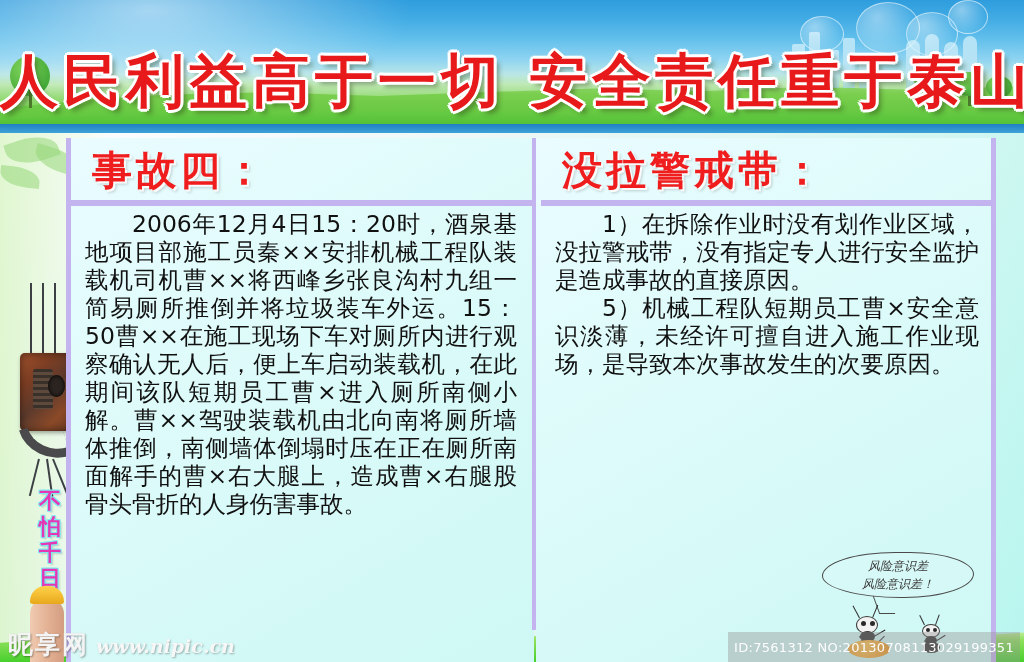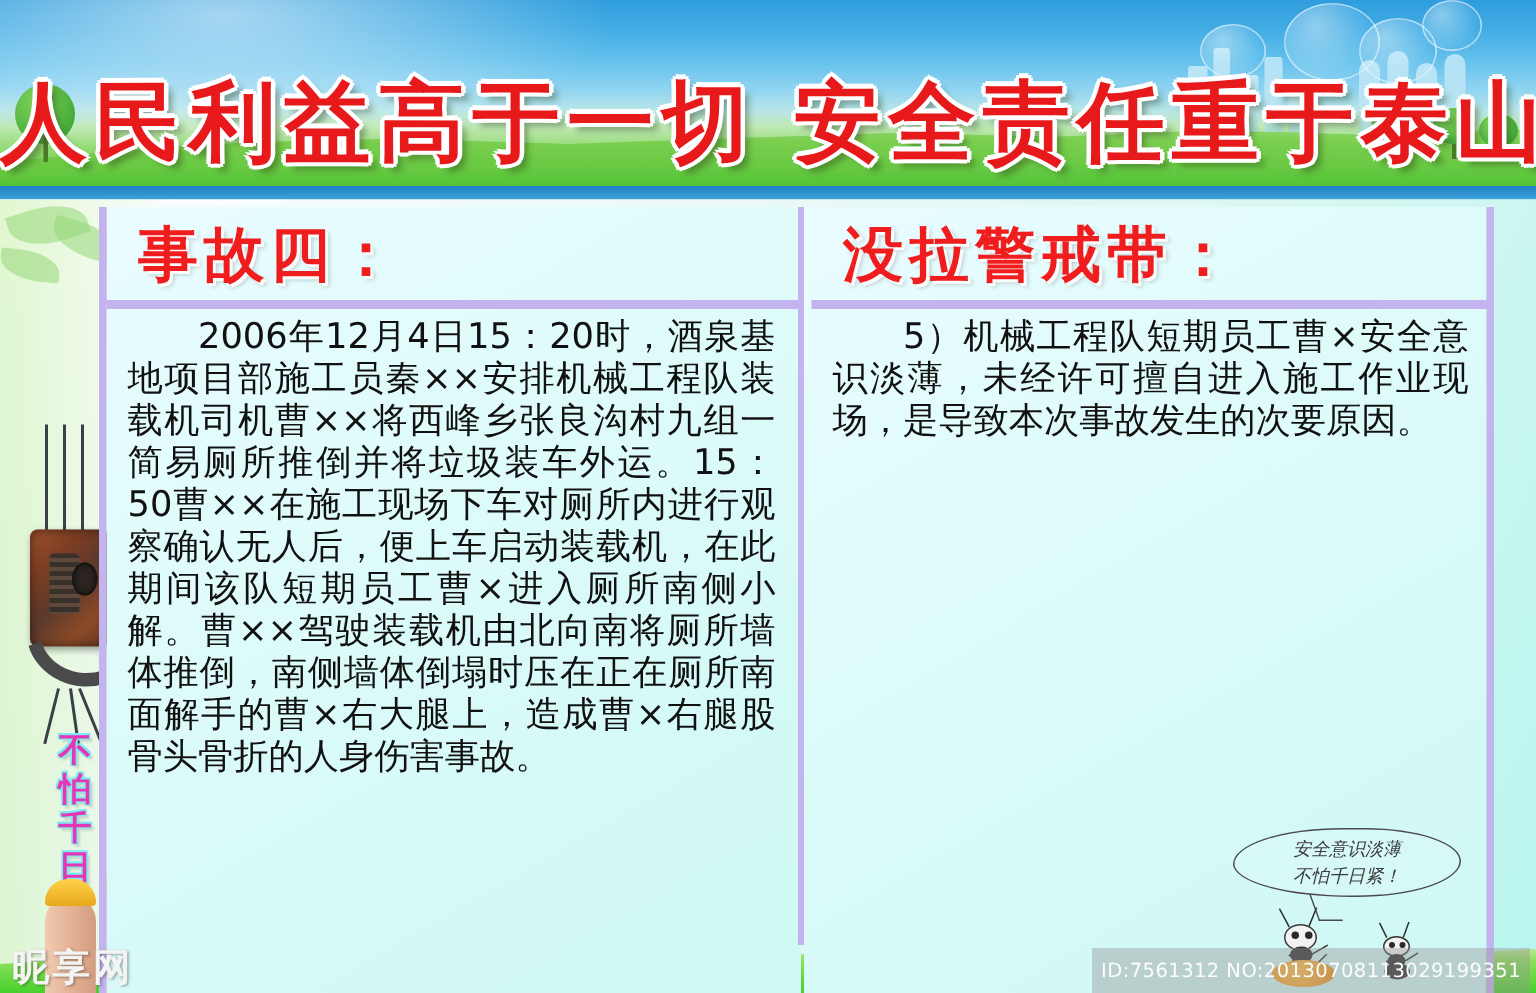--- a/index.html
+++ b/index.html
@@ -321,33 +321,34 @@
 
       <div class="panel-divider"></div>
 
       <div class="panel panel-right">
         <div class="panel-frame"></div>
         <div class="panel-head">
           <div class="panel-title">没拉警戒带：</div>
         </div>
         <div class="head-underline"></div>
         <div class="panel-body">
+          <p>1）在拆除作业时没有划作业区域，没拉警戒带，没有指定专人进行安全监护是造成事故的直接原因。</p>
           <p>5）机械工程队短期员工曹×安全意识淡薄，未经许可擅自进入施工作业现场，是导致本次事故发生的次要原因。</p>
         </div>
       </div>
 
     </div>
   </div>
 
   <div class="ants">
     <div class="ant-bubble"></div>
     <div class="ant-bubble-tail"></div>
     <div class="ant-text">
-      <div>安全意识淡薄</div>
-      <div>不怕千日紧！</div>
+      <div>风险意识差</div>
+      <div>风险意识差！</div>
     </div>
 
     <div class="ant" style="left:34px;top:62px;width:46px;height:38px;">
       <div class="antenna" style="left:13px;top:-10px;height:14px;transform:rotate(-28deg);"></div>
       <div class="antenna" style="left:26px;top:-10px;height:14px;transform:rotate(22deg);"></div>
       <div class="head" style="left:10px;top:2px;width:22px;height:18px;"></div>
       <div class="eye" style="left:15px;top:7px;width:5px;height:5px;"></div>
       <div class="eye" style="left:24px;top:7px;width:5px;height:5px;"></div>
       <div class="thorax" style="left:14px;top:17px;width:15px;height:11px;"></div>
       <div class="abdomen" style="left:11px;top:25px;width:21px;height:14px;"></div>
@@ -367,17 +368,18 @@
       <div class="abdomen" style="left:9px;top:20px;width:17px;height:11px;"></div>
       <div class="leg" style="left:10px;top:18px;width:10px;transform:rotate(36deg);"></div>
       <div class="leg" style="left:23px;top:18px;width:10px;transform:rotate(-32deg);"></div>
     </div>
 
     <div class="ant-food"></div>
   </div>
 
   <div class="wm-left">
     <span class="cn">昵享网</span>
+    <span class="url">www.nipic.cn</span>
   </div>
 
   <div class="wm-id">ID:7561312 NO:20130708113029199351</div>
 
 </div>
 
 </body></html>

